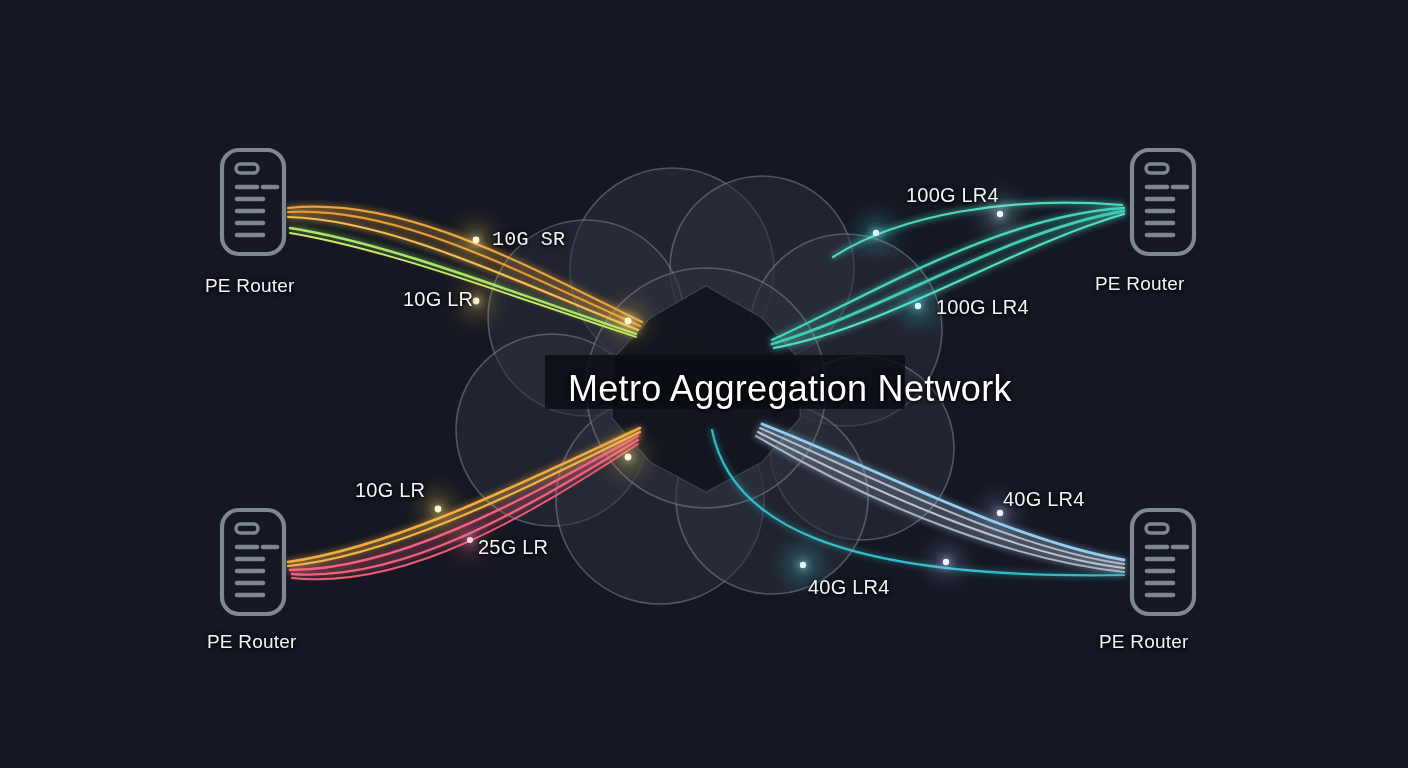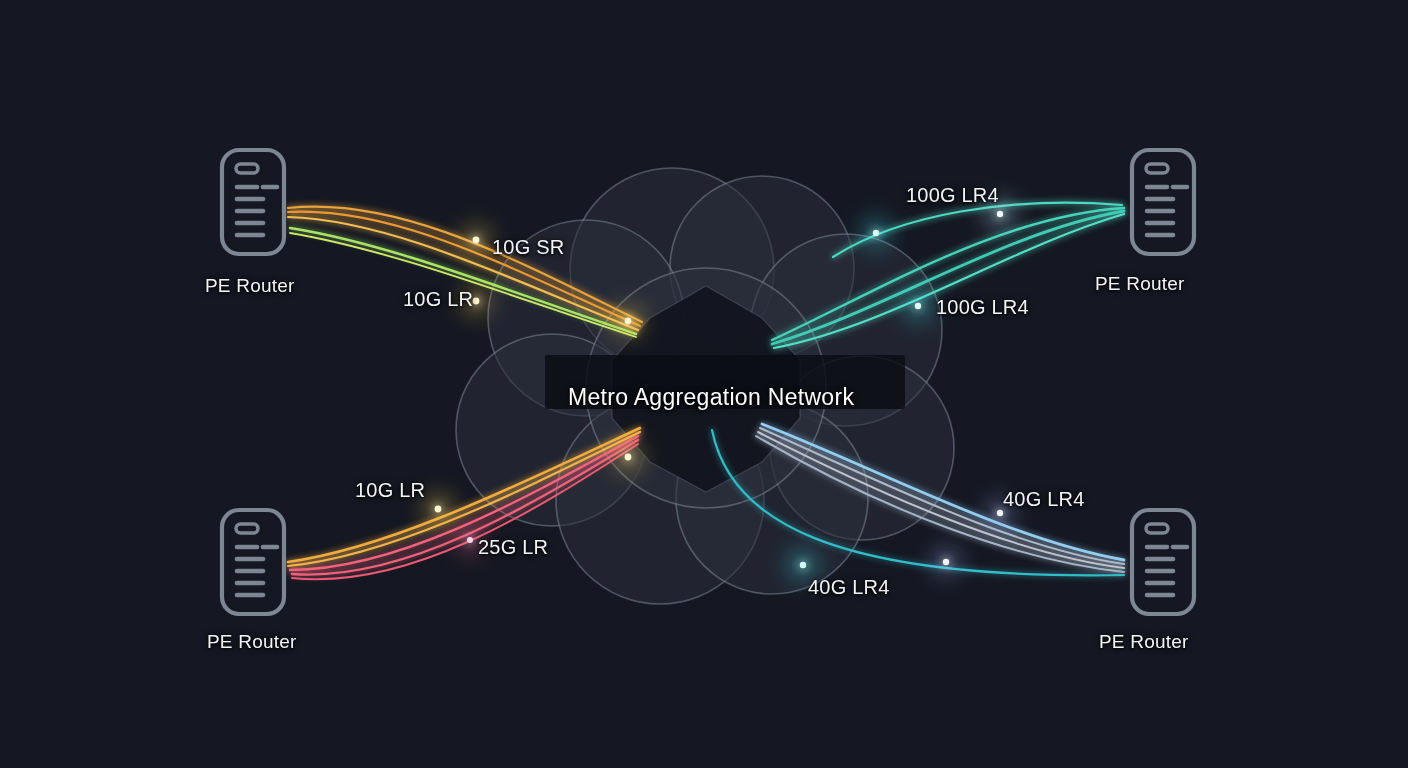--- a/index.html
+++ b/index.html
@@ -38,24 +38,23 @@
   }
   .link-label {
     font-size: 20px;
     letter-spacing: 0.2px;
   }
   .node-label {
     font-size: 19px;
     letter-spacing: 0.2px;
   }
   .cloud-label {
-    font-size: 23px;
+    font-size: 36px;
     letter-spacing: 0.3px;
     color: #ffffff;
-    margin-top: 16px;
   }
   .cloud-band {
     position: absolute;
     background: rgba(10,12,18,0.82);
     border-radius: 2px;
   }
 </style>
 </head>
 <body>
 
@@ -246,21 +245,21 @@
   </svg>
 
   <div class="cloud-band" id="cloudBand" style="left: 545px; top: 355px; width: 360px; height: 54px;"></div>
   <div class="txt cloud-label" id="cloudLabel" style="left: 568px; top: 368px;">Metro Aggregation Network</div>
 
   <div class="txt node-label" id="nodeLabel0" style="left: 205px; top: 275px;">PE Router</div>
   <div class="txt node-label" id="nodeLabel1" style="left: 1095px; top: 273px;">PE Router</div>
   <div class="txt node-label" id="nodeLabel2" style="left: 207px; top: 631px;">PE Router</div>
   <div class="txt node-label" id="nodeLabel3" style="left: 1099px; top: 631px;">PE Router</div>
 
-  <div class="txt link-label" id="ll-tl-0" style="left: 492px; top: 236px;">10G SR</div>
+  <div class="txt link-label" id="ll-tl-0" style="left: 492px; top: 228px; font-family: Liberation Mono, monospace;">10G SR</div>
   <div class="txt link-label" id="ll-tl-1" style="left: 403px; top: 288px;">10G LR</div>
   <div class="txt link-label" id="ll-tr-0" style="left: 906px; top: 184px;">100G LR4</div>
   <div class="txt link-label" id="ll-tr-1" style="left: 936px; top: 296px;">100G LR4</div>
   <div class="txt link-label" id="ll-bl-0" style="left: 355px; top: 479px;">10G LR</div>
   <div class="txt link-label" id="ll-bl-1" style="left: 478px; top: 536px;">25G LR</div>
   <div class="txt link-label" id="ll-br-0" style="left: 1003px; top: 488px;">40G LR4</div>
   <div class="txt link-label" id="ll-br-1" style="left: 808px; top: 576px;">40G LR4</div>
 
 </div>
 

